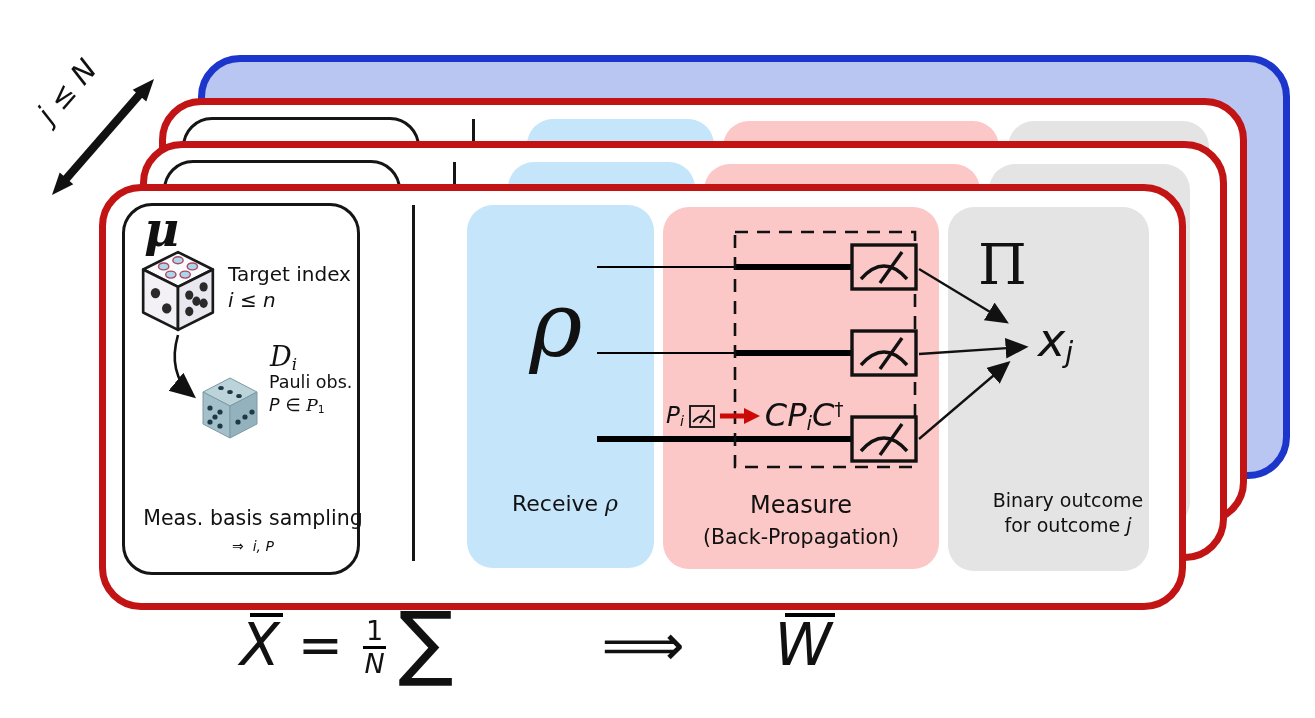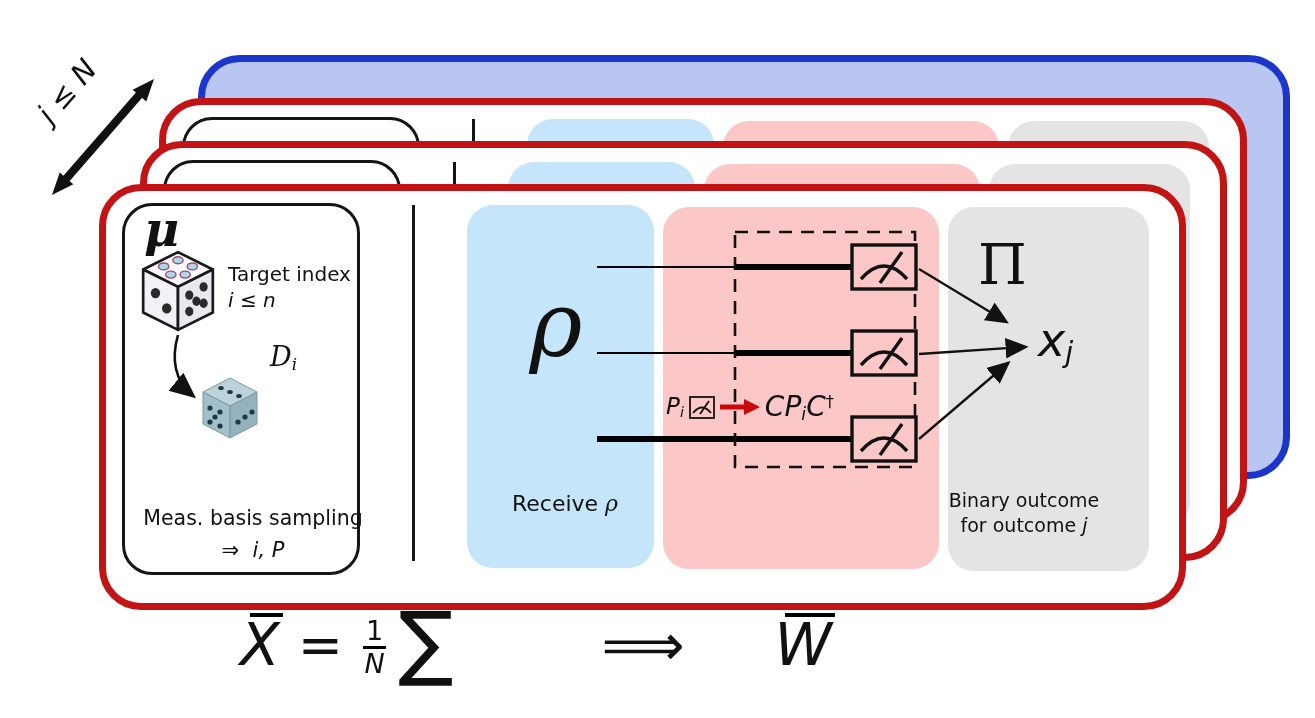--- a/index.html
+++ b/index.html
@@ -36,21 +36,21 @@
   .sup{font-size:.58em;vertical-align:.55em;}
   .ctr{text-align:center;}
 
   .mu{font-family:"DejaVu Serif",serif;font-style:italic;font-weight:600;font-size:48px;line-height:1;}
   .rho-big{font-family:"DejaVu Serif",serif;font-style:italic;font-size:90px;line-height:1;}
   .pi-big{font-family:"DejaVu Serif",serif;font-size:56px;line-height:1;}
   .xj{font-size:46px;}
 
   .bp-row{display:flex;align-items:center;gap:5px;}
   .bp-row .pname{font-size:23px;}
-  .bp-row .cexpr{font-size:28px;}
+  .bp-row .cexpr{font-size:32px;}
 
   .lbl20{font-size:20.5px;line-height:1.35;}
   .lbl-small{font-size:19px;line-height:1.3;}
 
   .overlay{position:absolute;left:0;top:0;pointer-events:none;}
 
   
   .ov{position:relative;display:inline-block;font-style:italic;line-height:1.15;}
   .ov::after{content:"";position:absolute;left:.18em;right:-.06em;top:1px;height:4px;background:#000;}
 
@@ -155,24 +155,30 @@
         <circle cx="22" cy="37" r="2.6"></circle>
         <circle cx="17" cy="42" r="2.6"></circle>
         <circle cx="12" cy="47" r="2.6"></circle>
         <circle cx="22" cy="51" r="2.6"></circle>
         <circle cx="40" cy="47" r="2.6"></circle>
         <circle cx="47" cy="42" r="2.6"></circle>
         <circle cx="54" cy="37" r="2.6"></circle>
       </g>
     </svg>
 
+    <div style="left:163px;top:180px;font-size:17.5px;line-height:1.3">
+      <div>Pauli obs.</div>
+      <div><span class="it">P</span>
+        <span>∈</span>
+        <span class="serif it">P</span><span class="sb" style="font-style:normal">1</span></div>
+    </div>
 
     <div class="ctr" style="left:16px;top:314px;width:262px">
       <div class="lbl20">Meas. basis sampling</div>
-      <div style="font-size:21px;margin-top:5px"><span>⇒</span>&nbsp;&nbsp;<span class="it">i, P</span></div>
+      <div style="font-size:14px;margin-top:5px"><span>⇒</span>&nbsp;&nbsp;<span class="it">i, P</span></div>
     </div>
 
     <div class="rho-big ctr" style="left:403px;top:88px;width:94px">ρ</div>
     <div class="ctr" style="left:361px;top:300px;width:196px;font-size:22px">
       <span>Receive</span> <span class="serif it">ρ</span>
     </div>
 
     <div class="wire" style="left:491px;top:75px;width:140px;height:2px"></div>
     <div class="wire" style="left:629px;top:73px;width:122px;height:6px"></div>
     <div class="wire" style="left:491px;top:161px;width:140px;height:2px"></div>
@@ -201,40 +207,44 @@
       <rect x="2" y="2" width="64" height="44" fill="var(--panel-measure)" stroke="#111" stroke-width="3.4"></rect>
       <path d="M 11 36 Q 34 10 57 36" fill="none" stroke="#111" stroke-width="3.4"></path>
       <line x1="30" y1="40" x2="52" y2="9" stroke="#111" stroke-width="3.4"></line>
     </svg>
     <svg style="left:744px;top:224px;width:68px;height:48px" viewBox="0 0 68 48">
       <rect x="2" y="2" width="64" height="44" fill="var(--panel-measure)" stroke="#111" stroke-width="3.4"></rect>
       <path d="M 11 36 Q 34 10 57 36" fill="none" stroke="#111" stroke-width="3.4"></path>
       <line x1="30" y1="40" x2="52" y2="9" stroke="#111" stroke-width="3.4"></line>
     </svg>
 
-    <div class="bp-row" style="left:560px;top:199px;height:34px">
+    <div class="bp-row" style="left:560px;top:208px;height:34px">
       <span class="pname it"><span>P</span><span class="sb">i</span></span>
       <svg style="position:static;width:26px;height:23px" viewBox="0 0 26 23">
         <rect x="1" y="1" width="24" height="21" fill="none" stroke="#111" stroke-width="1.8"></rect>
         <path d="M 4 17 Q 13 6 22 17" fill="none" stroke="#111" stroke-width="1.8"></path>
         <line x1="11" y1="18" x2="20" y2="5" stroke="#111" stroke-width="1.8"></line>
       </svg>
       <svg style="position:static;width:40px;height:18px" viewBox="0 0 40 18">
         <line x1="0" y1="9" x2="26" y2="9" stroke="var(--arrow-red)" stroke-width="5"></line>
         <polygon points="24,1 40,9 24,17" fill="var(--arrow-red)"></polygon>
       </svg>
       <span class="cexpr it"><span>C</span><span>P</span><span class="sb">i</span><span>C</span><span class="sup" style="font-style:normal">†</span></span>
     </div>
 
+    <div class="ctr" style="left:557px;top:300px;width:276px">
+      <div style="font-size:24px">Measure</div>
+      <div style="font-size:20.5px;margin-top:6px">(Back-Propagation)</div>
+    </div>
 
     <div class="pi-big" style="left:872px;top:46px">Π</div>
     <div class="xj it" style="left:932px;top:122px">
       <span>x</span><span class="sb">j</span>
     </div>
-    <div class="ctr" style="left:798px;top:297px;width:240px">
+    <div class="ctr" style="left:842px;top:297px;width:240px">
       <div class="lbl-small">Binary outcome</div>
       <div class="lbl-small"><span>for outcome</span> <span class="it">j</span></div>
     </div>
   </div>
 
   <div class="formula">
     <span class="ov">X</span>
     <span class="f-eq">=</span>
     <span class="frac">
       <span class="num">1</span>

